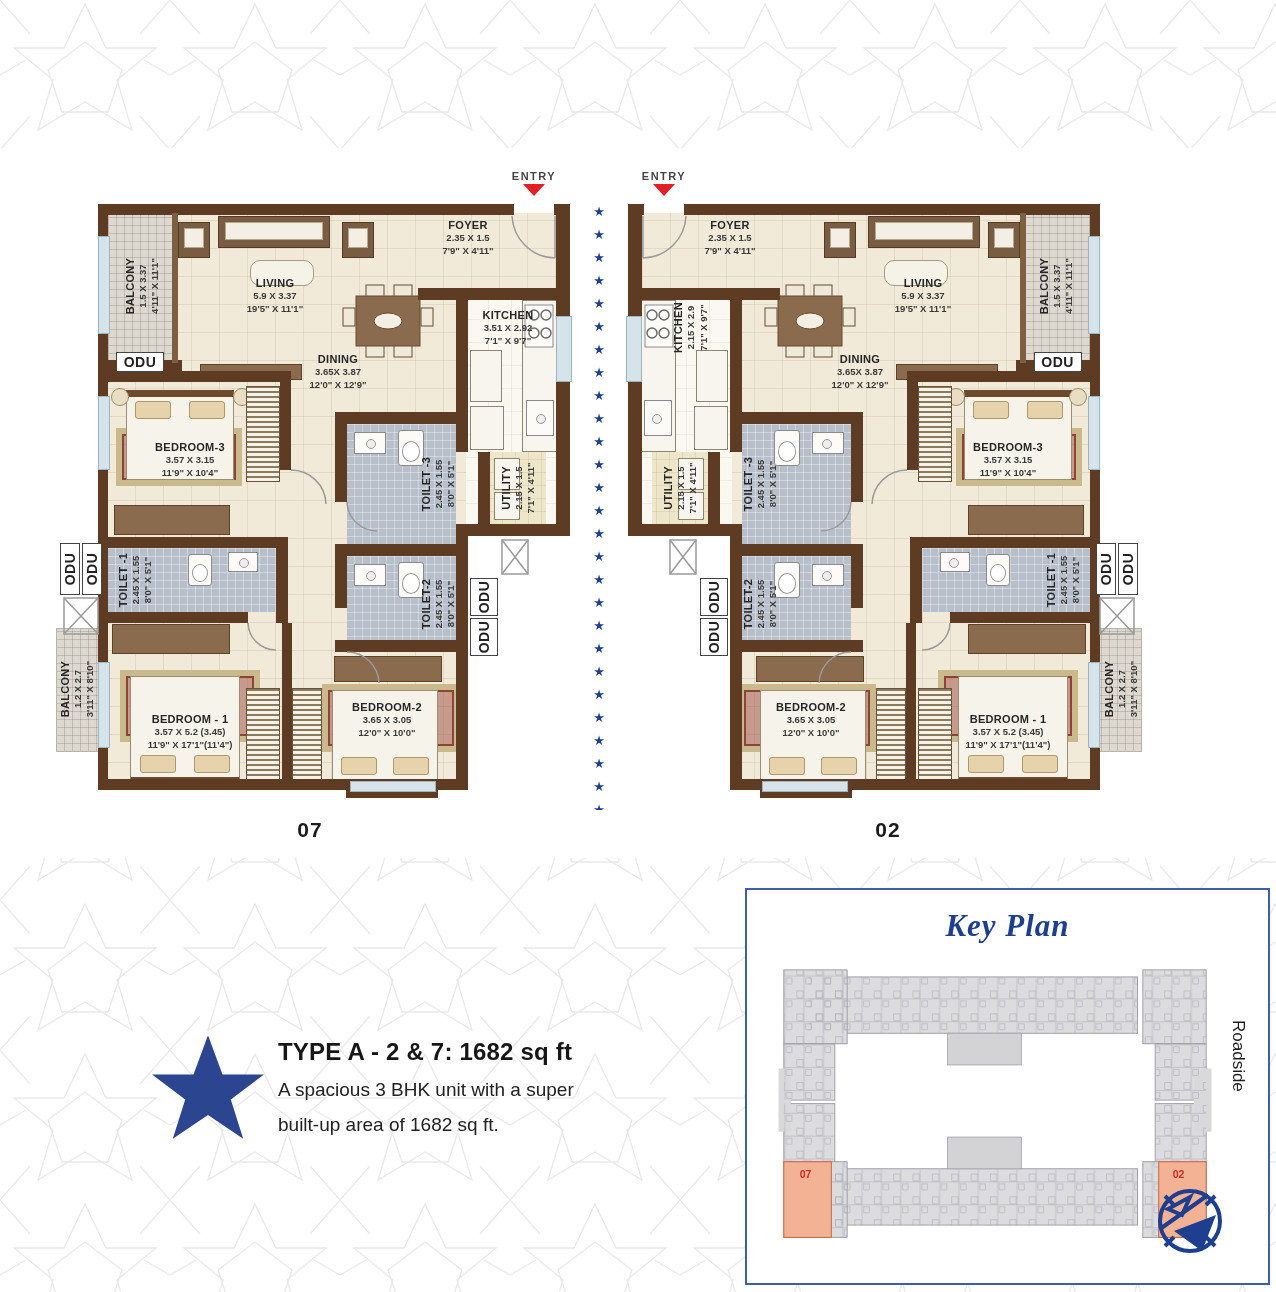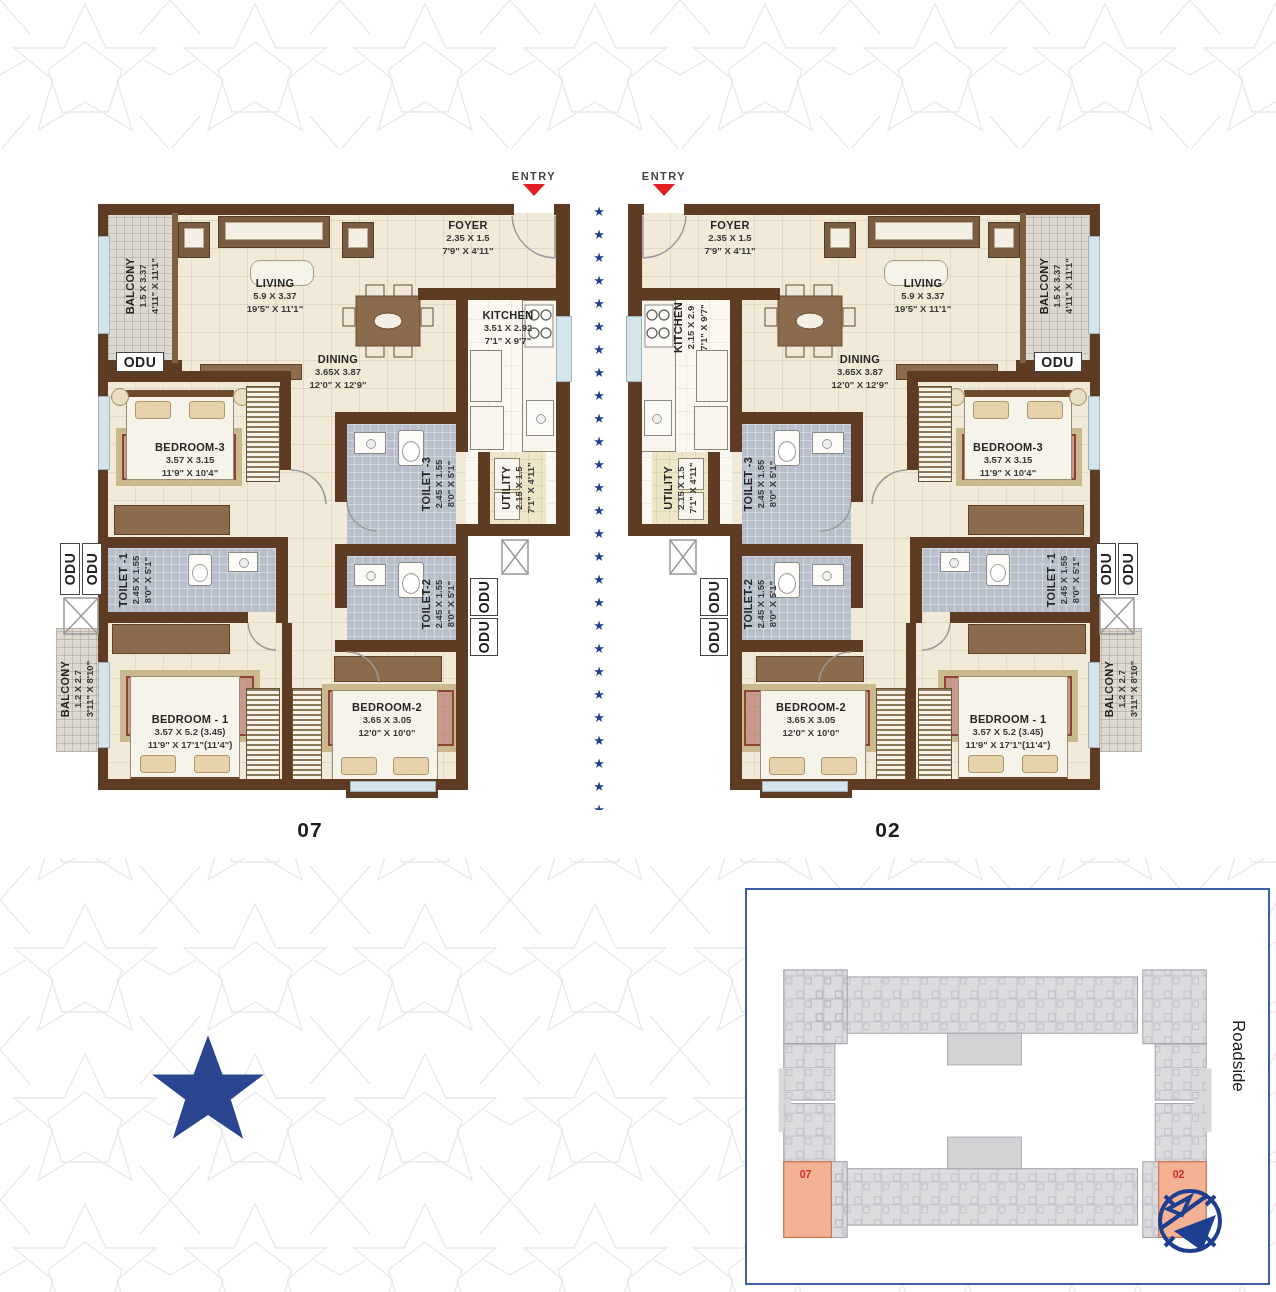--- a/index.html
+++ b/index.html
@@ -546,23 +546,29 @@
 
       </div>
       <div class="unit-num">02</div>
     </div>
     </div>
 
   <div class="desc">
     <svg class="desc-star" viewBox="0 0 112 104">
       <polygon points="56,2 70,40 110,40 78,64 90,102 56,79 22,102 34,64 2,40 42,40" fill="#2b4590"></polygon>
     </svg>
+    <div class="desc-text">
+      <div class="desc-title">TYPE A - 2 &amp; 7: 1682 sq ft</div>
+      <div class="desc-line">A spacious 3 BHK unit with a super</div>
+      <div class="desc-line">built-up area of 1682 sq ft.</div>
+    </div>
   </div>
 
   <div class="keyplan">
+    <div class="kp-title">Key Plan</div>
 
     <svg class="kp-svg" width="440" height="290" viewBox="0 0 500 310">
       <defs>
         <pattern id="kp" width="22" height="26" patternUnits="userSpaceOnUse">
           <path d="M11 0 V26 M0 13 H22" stroke="#b3b3bb" stroke-width="0.8" fill="none"></path>
           <rect x="3" y="4" width="7" height="8" fill="none" stroke="#a8a8b0" stroke-width="0.7"></rect>
           <rect x="13" y="15" width="6" height="7" fill="none" stroke="#a8a8b0" stroke-width="0.7"></rect>
         </pattern>
       </defs>
       <g fill="#dcdcdf" stroke="#9696a0" stroke-width="1">

